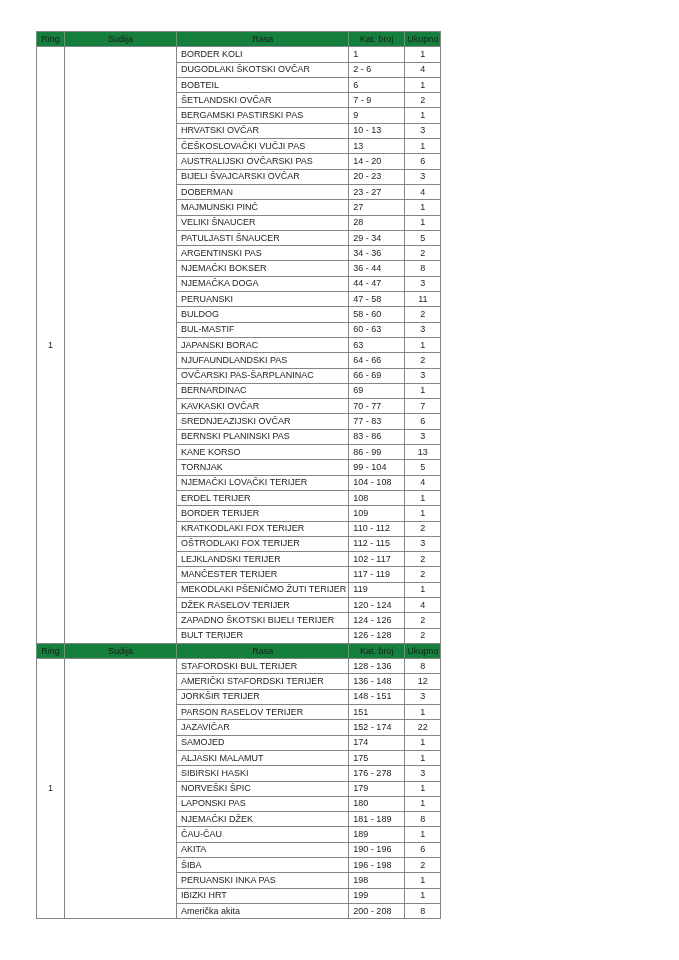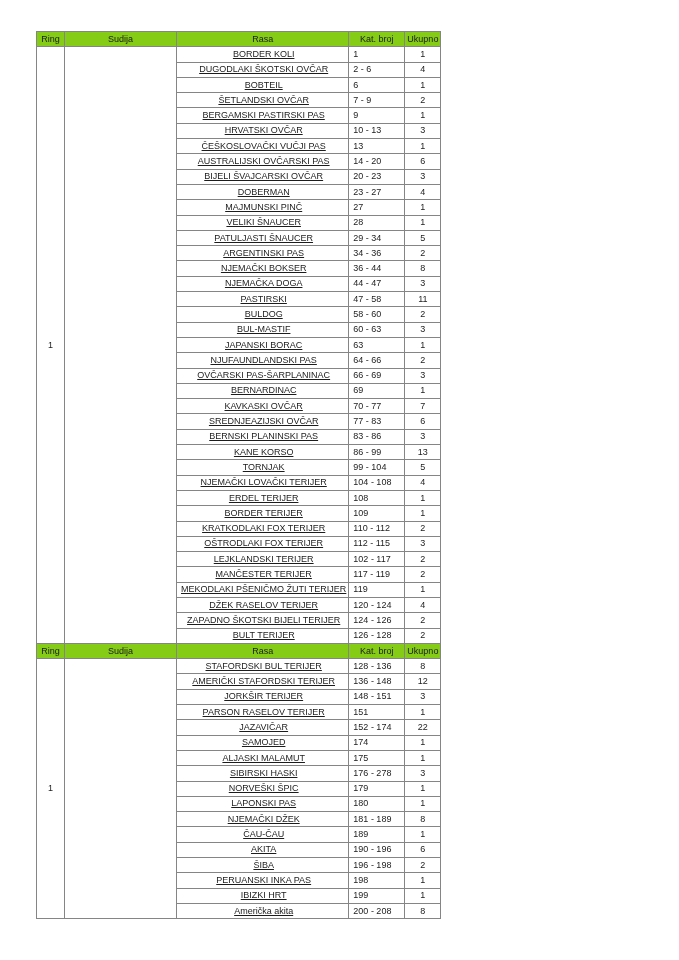--- a/index.html
+++ b/index.html
@@ -27,33 +27,33 @@
     border: 1px solid #858585;
     font-size: 9px;
     line-height: 13px;
     height: 14.3px;
     color: #1c1c1c;
     padding: 0 2px 0 4px;
     white-space: nowrap;
     overflow: hidden;
   }
   .schedule th {
-    background: #84cc16;
+    background: #15803d;
     font-weight: normal;
     padding: 0 2px;
   }
   .schedule td.ring-cell {
     text-align: center;
     vertical-align: middle;
     padding: 0;
   }
   .schedule td.sudija-cell {
     vertical-align: middle;
   }
-  .schedule td.cell-0 { text-align: center; text-decoration: underline; }
+  .schedule td.cell-0 { text-align: left; }
   .schedule td.cell-1 { text-align: left; }
   .schedule td.cell-2 { text-align: center; padding: 0 2px; }
 </style>
 </head>
 <body>
 
 <div class="page">
   <table class="schedule">
     <colgroup>
       <col style="width:28px">
@@ -146,21 +146,21 @@
           <td class="cell-0">NJEMAČKI BOKSER</td>
           <td class="cell-1">36 - 44</td>
           <td class="cell-2">8</td>
         </tr>
         <tr>
           <td class="cell-0">NJEMAČKA DOGA</td>
           <td class="cell-1">44 - 47</td>
           <td class="cell-2">3</td>
         </tr>
         <tr>
-          <td class="cell-0">PASTIRSKI</td>
+          <td class="cell-0">PERUANSKI</td>
           <td class="cell-1">47 - 58</td>
           <td class="cell-2">11</td>
         </tr>
         <tr>
           <td class="cell-0">BULDOG</td>
           <td class="cell-1">58 - 60</td>
           <td class="cell-2">2</td>
         </tr>
         <tr>
           <td class="cell-0">BUL-MASTIF</td>

